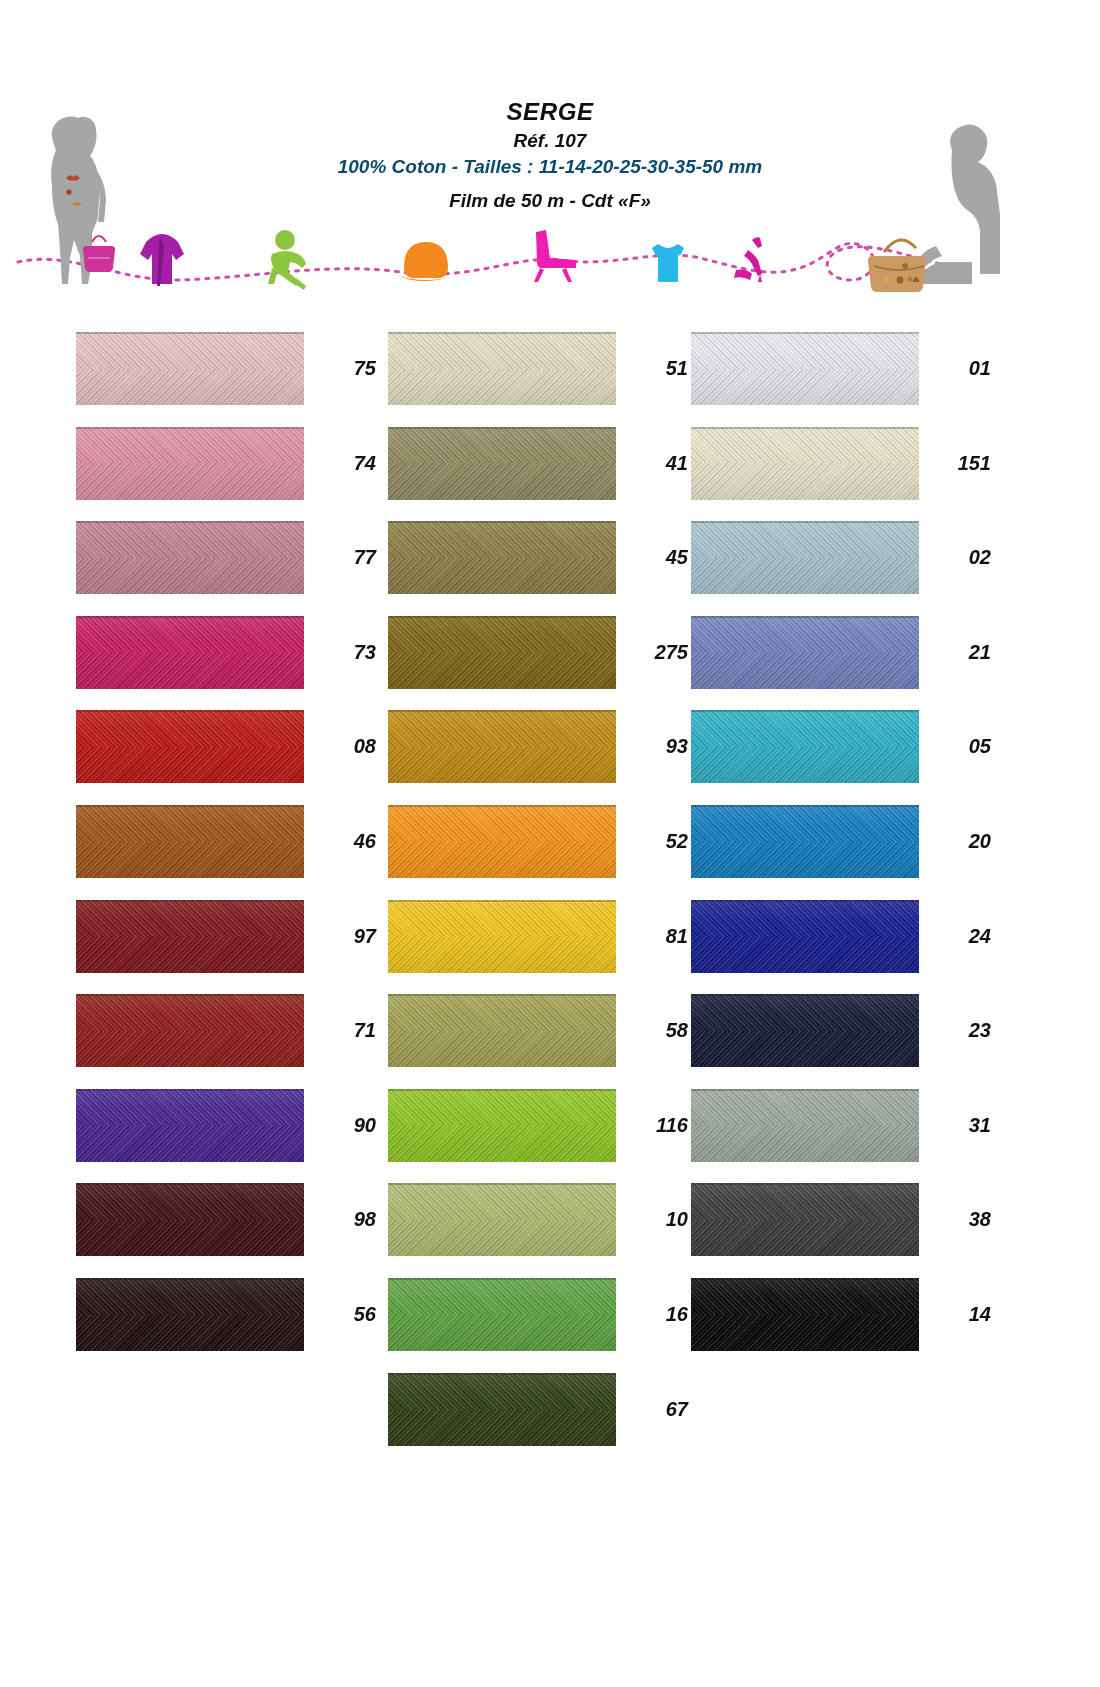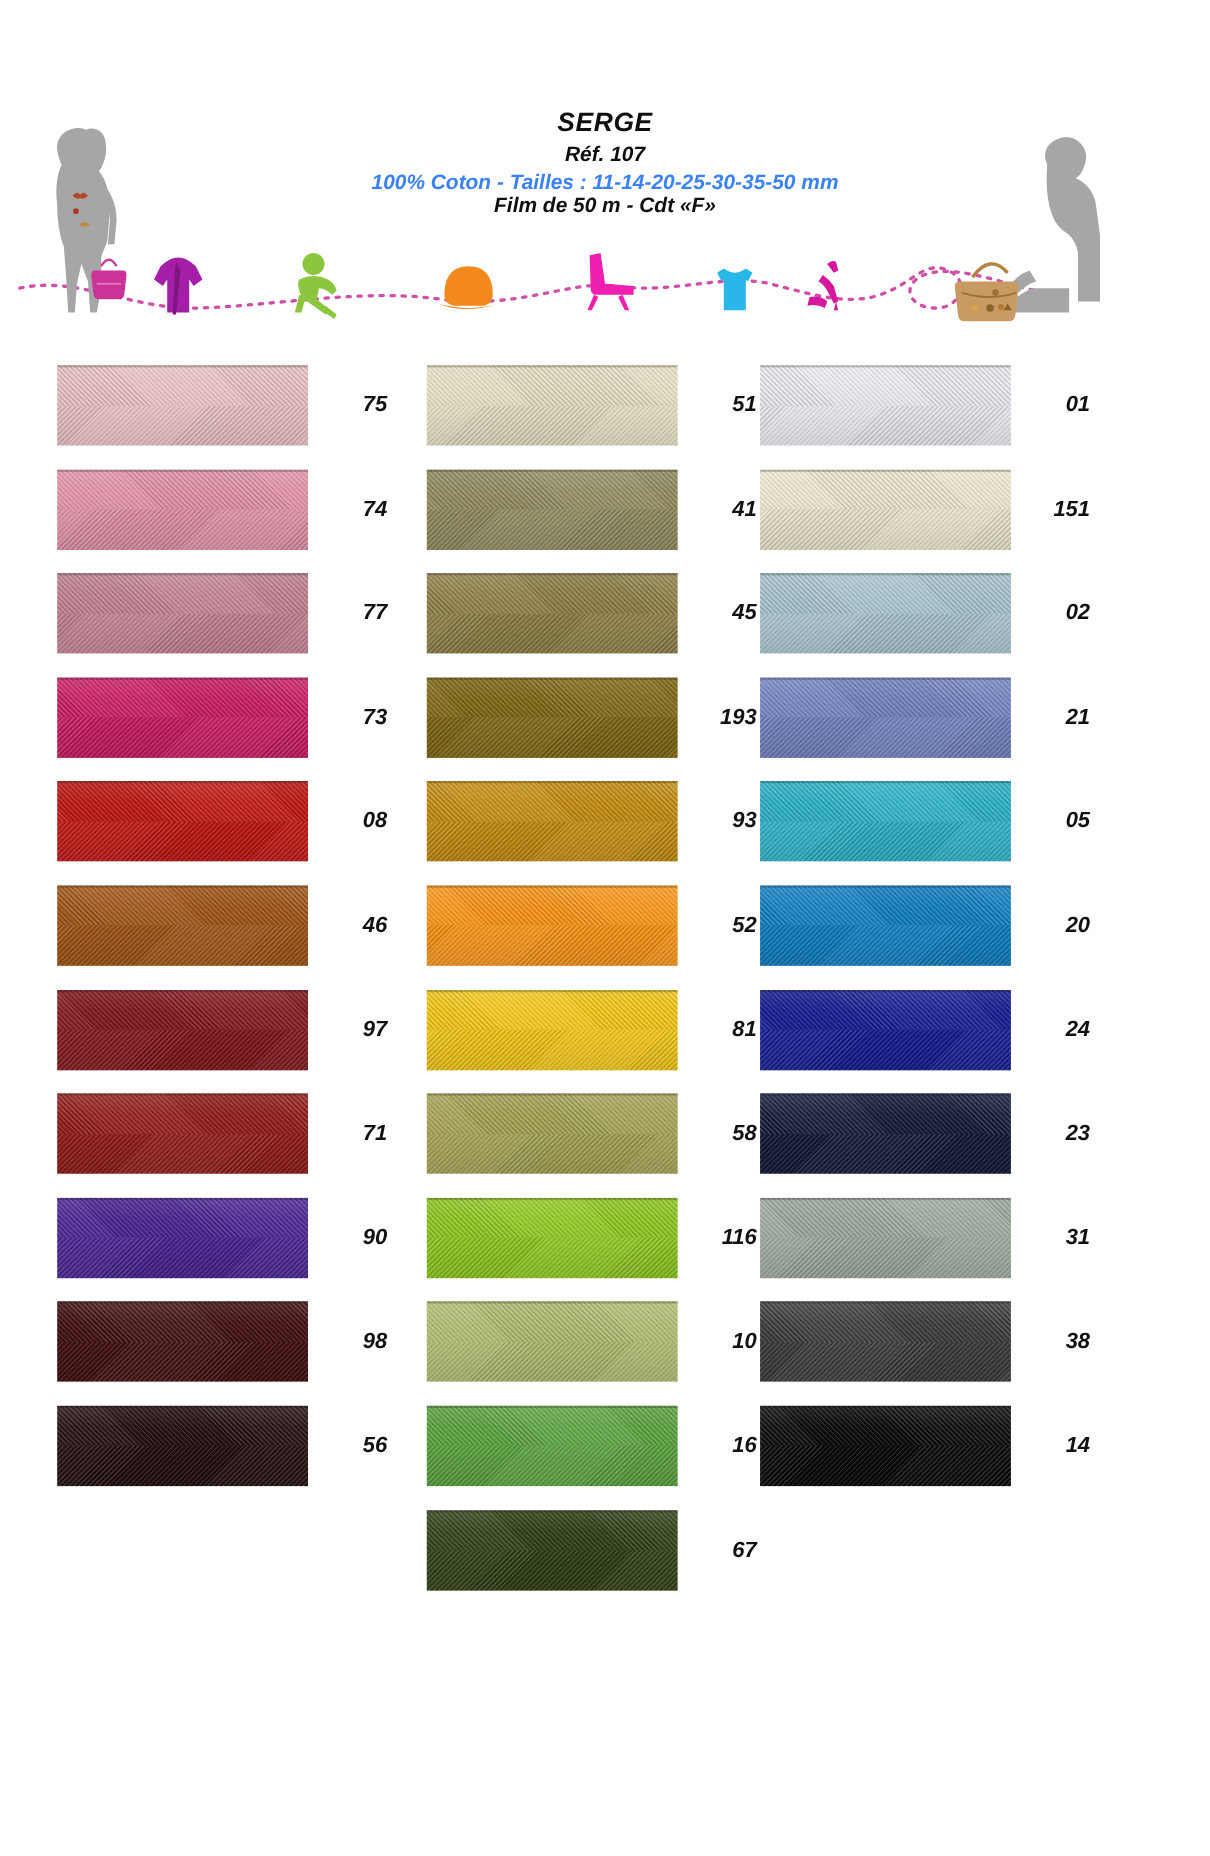--- a/index.html
+++ b/index.html
@@ -48,23 +48,23 @@
     font-size: 19px;
     color: #0f0f0f;
     display: block;
     margin-bottom: 7px;
   }
   #title-block .t-compo {
     font-family: "Liberation Sans", sans-serif;
     font-style: italic;
     font-weight: bold;
     font-size: 19px;
-    color: #3b82f6;
+    color: #0c4a6e;
     display: block;
-    margin-bottom: 2px;
+    margin-bottom: 15px;
   }
   #title-block .t-film {
     font-family: "Liberation Sans", sans-serif;
     font-style: italic;
     font-weight: bold;
     font-size: 19px;
     color: #0f0f0f;
     display: block;
     text-align: center;
   }
@@ -81,21 +81,21 @@
   #grid {
     position: absolute;
     top: 332px;
     left: 0;
     width: 1100px;
   }
   .col {
     position: absolute;
     top: 0;
   }
-  #col-0 { left: 52px;  width: 300px; }
+  #col-0 { left: 76px;  width: 300px; }
   #col-1 { left: 388px; width: 300px; }
   #col-2 { left: 691px; width: 300px; }
 
   .swatch-row {
     position: relative;
     height: 94.6px;
   }
   .swatch {
     position: absolute;
     top: 0;
@@ -357,21 +357,21 @@
           <div class="sheen"></div>
           <div class="topedge"></div>
         </div>
         <div class="code">45</div>
       </div>
       <div class="swatch-row">
         <div class="swatch" title="dark-olive" style="background-color: rgb(124, 100, 17);">
           <div class="sheen"></div>
           <div class="topedge"></div>
         </div>
-        <div class="code">193</div>
+        <div class="code">275</div>
       </div>
       <div class="swatch-row">
         <div class="swatch" title="ochre" style="background-color: rgb(192, 138, 15);">
           <div class="sheen"></div>
           <div class="topedge"></div>
         </div>
         <div class="code">93</div>
       </div>
       <div class="swatch-row">
         <div class="swatch" title="orange" style="background-color: rgb(245, 146, 20);">

